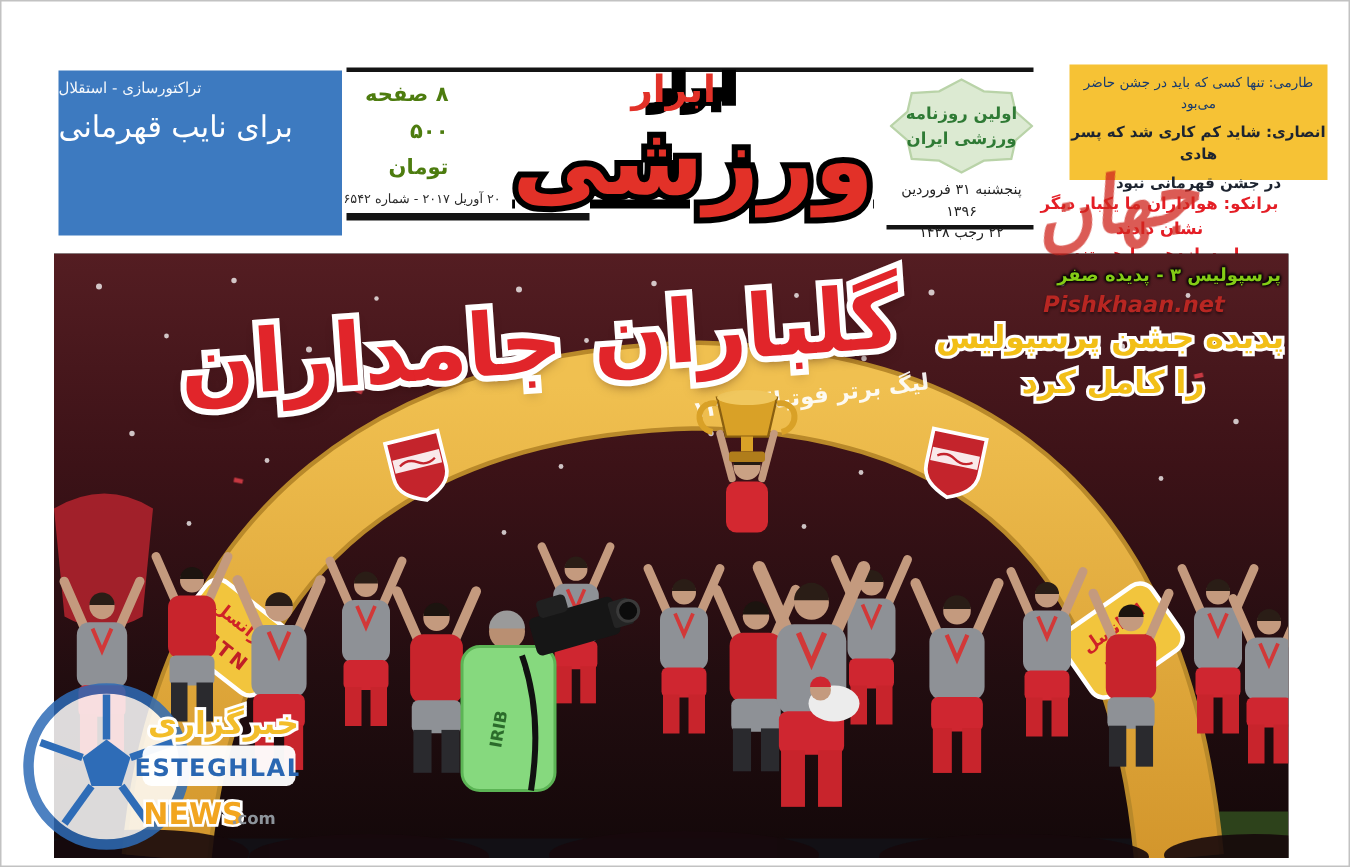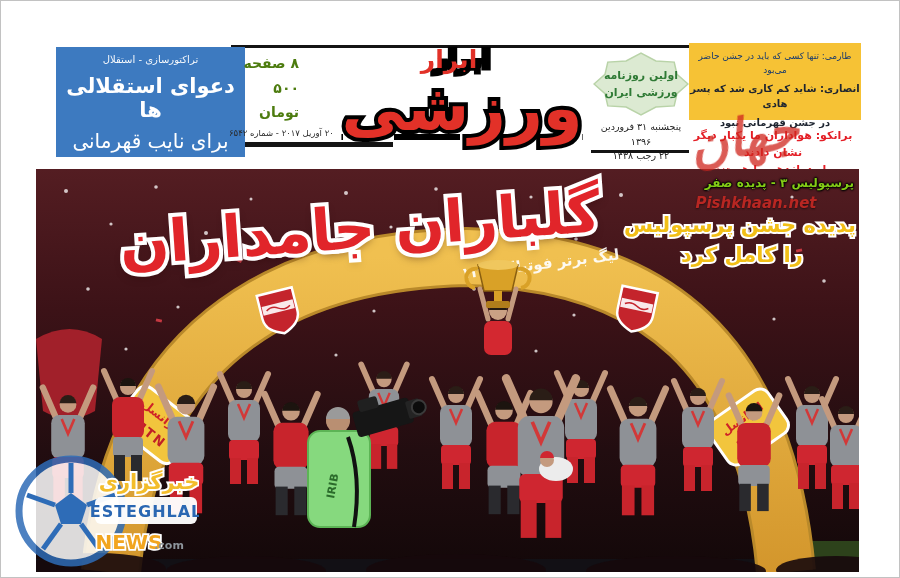--- a/index.html
+++ b/index.html
@@ -6,21 +6,21 @@
   .page{
     position:relative;width:900px;height:578px;background:#ffffff;
     overflow:hidden;font-family:"DejaVu Sans",sans-serif;
     border:1px solid #c2c2c2;box-sizing:border-box;
   }
   .abs{position:absolute;}
   
   .rule{background:#141414;}
   .blue-box{
     left:38px;top:46px;width:189px;height:110px;background:#3d7ac0;
-    color:#fff;text-align:center;direction:rtl;margin-left:17px;
+    color:#fff;text-align:left;direction:rtl;
   }
   .blue-box .kicker{font-size:10px;margin-top:7px;opacity:.95;}
   .blue-box .t1{font-size:21px;font-weight:bold;margin-top:9px;}
   .blue-box .t2{font-size:20px;font-weight:normal;margin-top:7px;}
   .issue-col{left:232px;top:50px;width:66px;direction:rtl;text-align:right;
     font-size:14px;font-weight:bold;color:#4d7c0f;line-height:1.75;}
   .date-line{left:228px;top:127px;width:120px;text-align:left;direction:rtl;
     font-size:8.5px;color:#2b2b2b;}
   
   .stack{position:relative;}
@@ -31,21 +31,21 @@
     padding-right:26px;box-sizing:border-box;text-align:center;}
   .mh-top .u{-webkit-text-stroke:5px #000;color:#000;}
   .mh-top .o{position:relative;color:#e23128;}
   .mh-main{position:relative;height:84px;font-size:64px;font-weight:bold;direction:rtl;margin-top:-4px;text-decoration:underline;}
   .mh-main .u{-webkit-text-stroke:8px #000;color:#000;}
   .mh-main .o{position:relative;color:#e23128;}
   .badge-star{left:592px;top:50px;width:96px;height:66px;}
   .dates-col{left:590px;top:119px;width:100px;text-align:center;direction:rtl;
     font-size:9.5px;color:#222;line-height:1.55;}
   .yellow-box{
-    left:688px;top:42px;width:172px;height:77px;background:#f6c235;
+    left:712px;top:42px;width:172px;height:77px;background:#f6c235;
     direction:rtl;text-align:center;box-sizing:border-box;padding-top:7px;
   }
   .yellow-box .qa{font-size:9px;color:#173a6e;line-height:1.5;}
   .yellow-box .qc{font-size:10px;color:#1d2430;font-weight:bold;line-height:1.5;margin-top:4px;}
   .branko{left:686px;top:126px;width:172px;direction:rtl;text-align:center;
     color:#e41e26;font-weight:bold;font-size:11px;line-height:1.55;}
   .script-mark{
     left:688px;top:106px;font-size:52px;color:#cf241c;opacity:.75;z-index:6;
     transform:rotate(-10deg);font-weight:bold;font-style:italic;direction:rtl;
   }
@@ -77,21 +77,20 @@
 <body>
 
 <div class="page" lang="fa">
 
   <div class="abs rule" style="left:230px;top:44px;width:458px;height:3px;"></div>
   <div class="abs rule" style="left:230px;top:141px;width:162px;height:5px;"></div>
   <div class="abs rule" style="left:590px;top:149px;width:98px;height:3px;"></div>
 
   <div class="abs blue-box">
     <div class="kicker">تراکتورسازی - استقلال</div>
-    <div class="t1">دعوای استقلالی ها</div>
     <div class="t2">برای نایب قهرمانی</div>
   </div>
 
   <div class="abs issue-col">
     <div>۸ صفحه</div>
     <div>۵۰۰ تومان</div>
   </div>
   <div class="abs date-line">۲۰ آوریل ۲۰۱۷ - شماره ۶۵۴۲</div>
 
   <div class="abs masthead">

